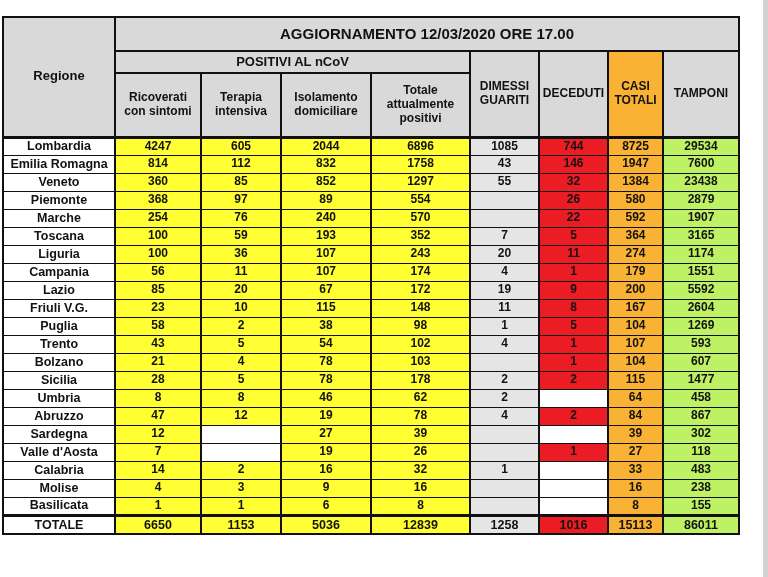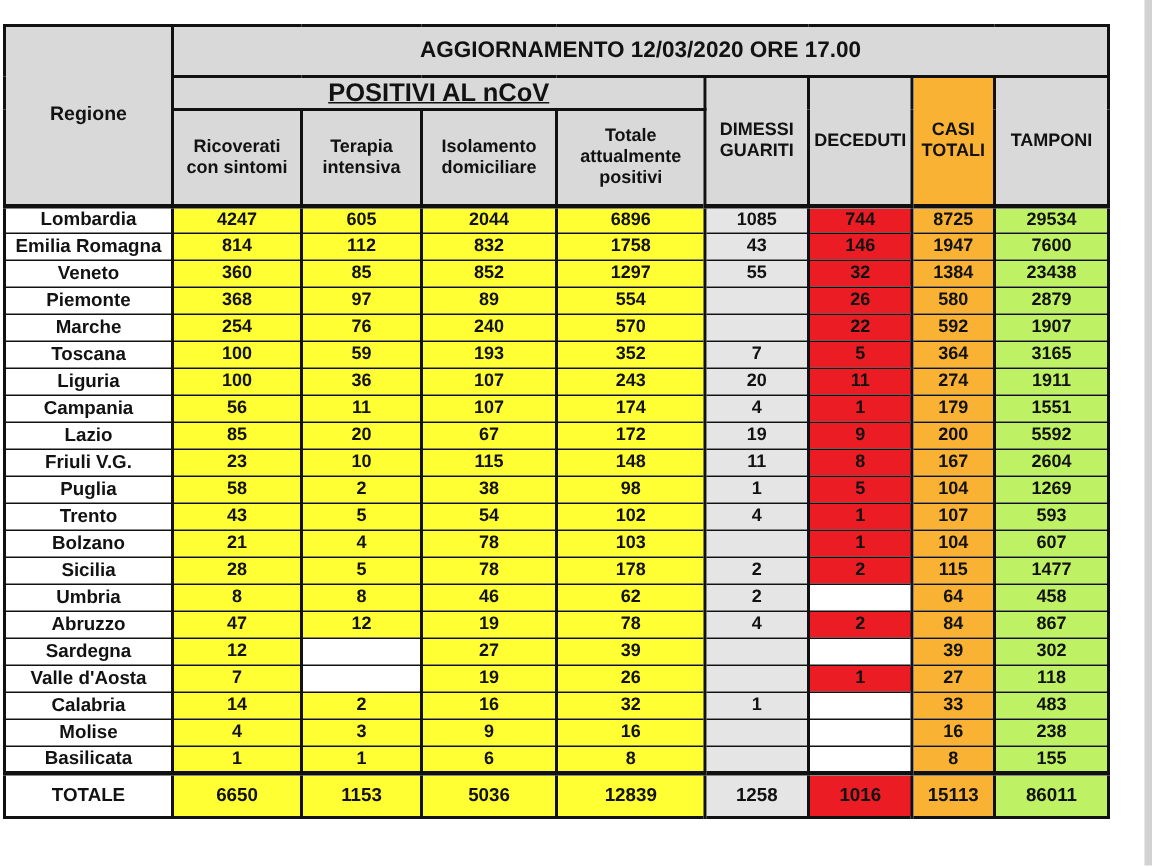--- a/index.html
+++ b/index.html
@@ -37,39 +37,39 @@
     line-height: 1.15;
   }
   .covid thead th { background: #d9d9d9; }
 
   .covid .title-row    { height: 34px; }
   .covid .group-row    { height: 22px; }
   .covid .subhead-row  { height: 64px; }
 
   .covid .title-cell   { font-size: 15px; border-bottom-width: 2px; }
   .covid .corner-cell  { font-size: 13px; }
-  .covid .group-cell   { font-size: 17px; border-bottom-width: 2px; text-decoration: underline; }
+  .covid .group-cell   { font-size: 13px; border-bottom-width: 2px; }
   .covid .subhead-cell { font-size: 12px; }
   .covid .subhead-row th, .covid .group-row th[rowspan] { border-bottom-width: 3px; }
   .covid .corner-cell  { border-bottom-width: 3px; margin-top: 44px; }
 
   .covid tbody tr { height: 18px; }
   .covid tbody td { font-size: 12px; }
   .covid tbody td.c-region { font-size: 12.5px; }
 
   .c-region { background: #ffffff; margin-top: 25px; }
   .c-yellow { background: #ffff33; }
   .c-green  { background: #e5e5e5; }
   .c-red    { background: #ec1c24; }
   .c-orange { background: #f9b233; }
   .c-grey   { background: #bef264; }
   .c-empty  { background: #ffffff; }
   .hdr-orange { background: #f9b233 !important; }
 
-  .covid tr.totale { height: 30px; padding-left: 20px; }
+  .covid tr.totale { height: 19px; padding-left: 20px; }
   .covid tr.totale td { border-top-width: 3px; font-size: 12.5px; }
 </style>
 </head>
 <body>
 
 <div class="screen">
 
   <table class="covid">
     <colgroup>
       <col style="width:112px">
@@ -170,21 +170,21 @@
         </tr>
         <tr>
           <td class="c-region">Liguria</td>
           <td class="c-yellow">100</td>
           <td class="c-yellow">36</td>
           <td class="c-yellow">107</td>
           <td class="c-yellow">243</td>
           <td class="c-green">20</td>
           <td class="c-red">11</td>
           <td class="c-orange">274</td>
-          <td class="c-grey">1911</td>
+          <td class="c-grey">1174</td>
         </tr>
         <tr>
           <td class="c-region">Campania</td>
           <td class="c-yellow">56</td>
           <td class="c-yellow">11</td>
           <td class="c-yellow">107</td>
           <td class="c-yellow">174</td>
           <td class="c-green">4</td>
           <td class="c-red">1</td>
           <td class="c-orange">179</td>

